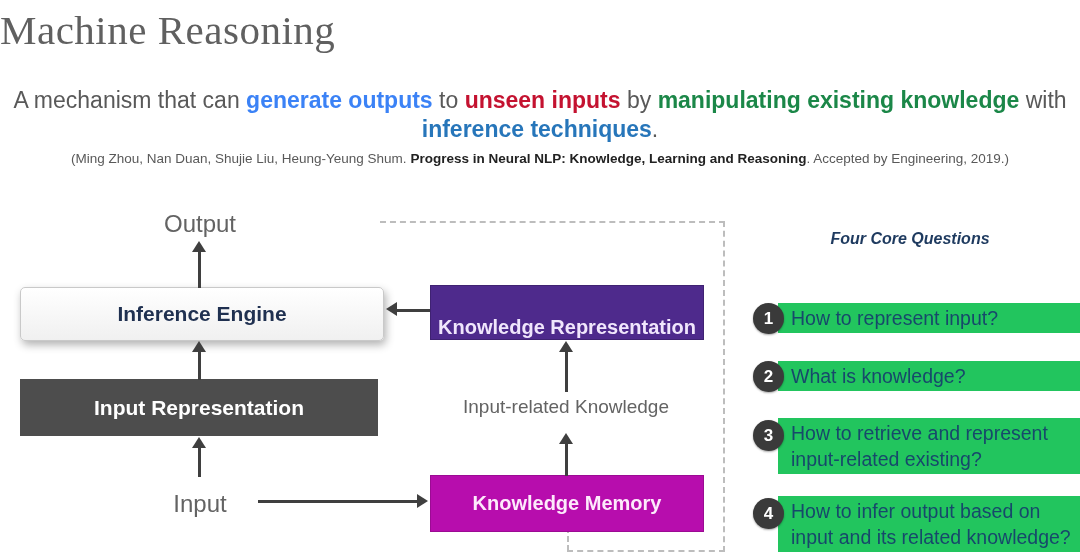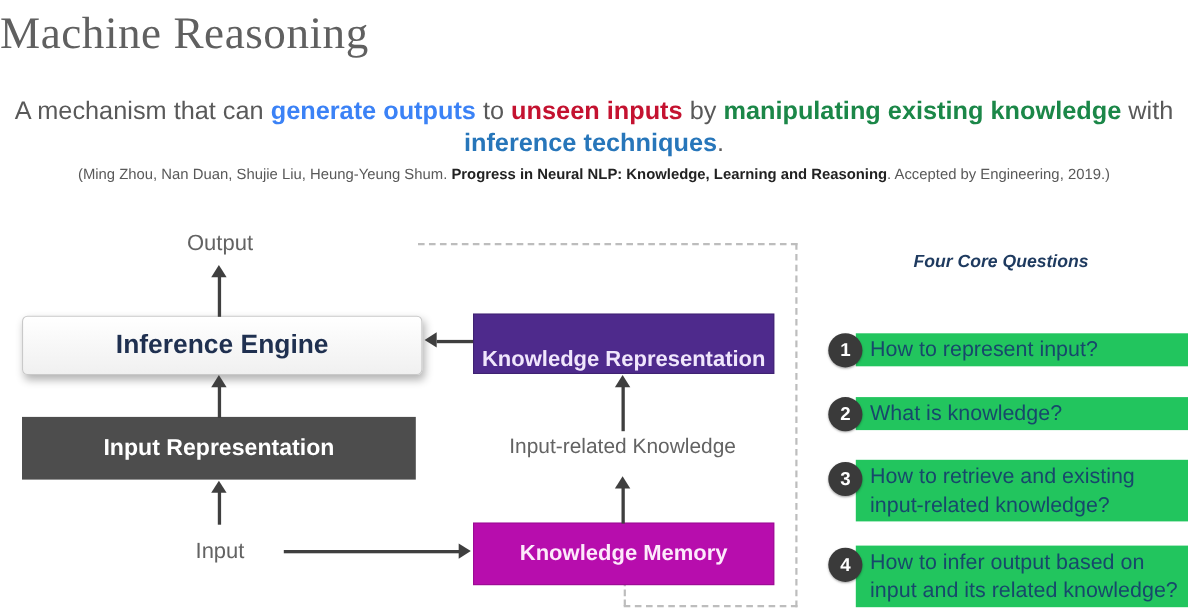--- a/index.html
+++ b/index.html
@@ -35,39 +35,39 @@
   
   .box{
     display:flex;align-items:center;justify-content:center;
     font-weight:700;text-align:center;
   }
   .ie-box{
     left:20px;top:287px;width:362px;height:52px;
     background:linear-gradient(#ffffff,#f0f0f0);
     border:1px solid #c9c9c9;border-radius:5px;
     box-shadow:2px 4px 8px rgba(0,0,0,0.30);
-    color:#1f3050;font-size:24px;
+    color:#1f3050;font-size:21px;
   }
   .ir-box{
     left:20px;top:379px;width:358px;height:57px;
     background:#4d4d4d;color:#ffffff;font-size:21px;
   }
   .kr-box{
     left:430px;top:285px;width:272px;height:53px;
     background:#4e2a8c;border:1px solid rgba(0,0,0,0.18);
     color:#f0e6fc;font-size:20px;align-items:flex-end;
   }
   .km-box{
     left:430px;top:475px;width:272px;height:55px;
     background:#b70dad;border:1px solid rgba(0,0,0,0.15);
     color:#fdeafb;font-size:20px;
   }
 
   
-  .flow-label{color:#636363;font-size:20px;text-align:center;}
+  .flow-label{color:#636363;font-size:24px;text-align:center;}
   .output-label{left:155px;top:210px;width:90px;}
   .input-label{left:155px;top:490px;width:90px;text-align:center;}
   .irk-label{left:420px;top:396px;width:292px;font-size:19px;}
 
   
   .vline{width:3px;background:#3f3f3f;}
   .hline{height:3px;background:#3f3f3f;}
   .head-up{
     width:0;height:0;
     border-left:7px solid transparent;border-right:7px solid transparent;
@@ -168,17 +168,17 @@
 <div class="abs head-left" style="left:386px;top:302px;"></div>
 
 <div class="abs questions-heading">Four Core Questions</div>
 
 <div class="abs q-band q1">How to represent input?</div>
 <div class="abs q-circle c1">1</div>
 
 <div class="abs q-band q2">What is knowledge?</div>
 <div class="abs q-circle c2">2</div>
 
-<div class="abs q-band q3">How to retrieve and existing input-related knowledge?</div>
+<div class="abs q-band q3">How to retrieve and represent input-related existing?</div>
 <div class="abs q-circle c3">3</div>
 
 <div class="abs q-band q4">How to infer output based on input and its related knowledge?</div>
 <div class="abs q-circle c4">4</div>
 
 </body></html>

